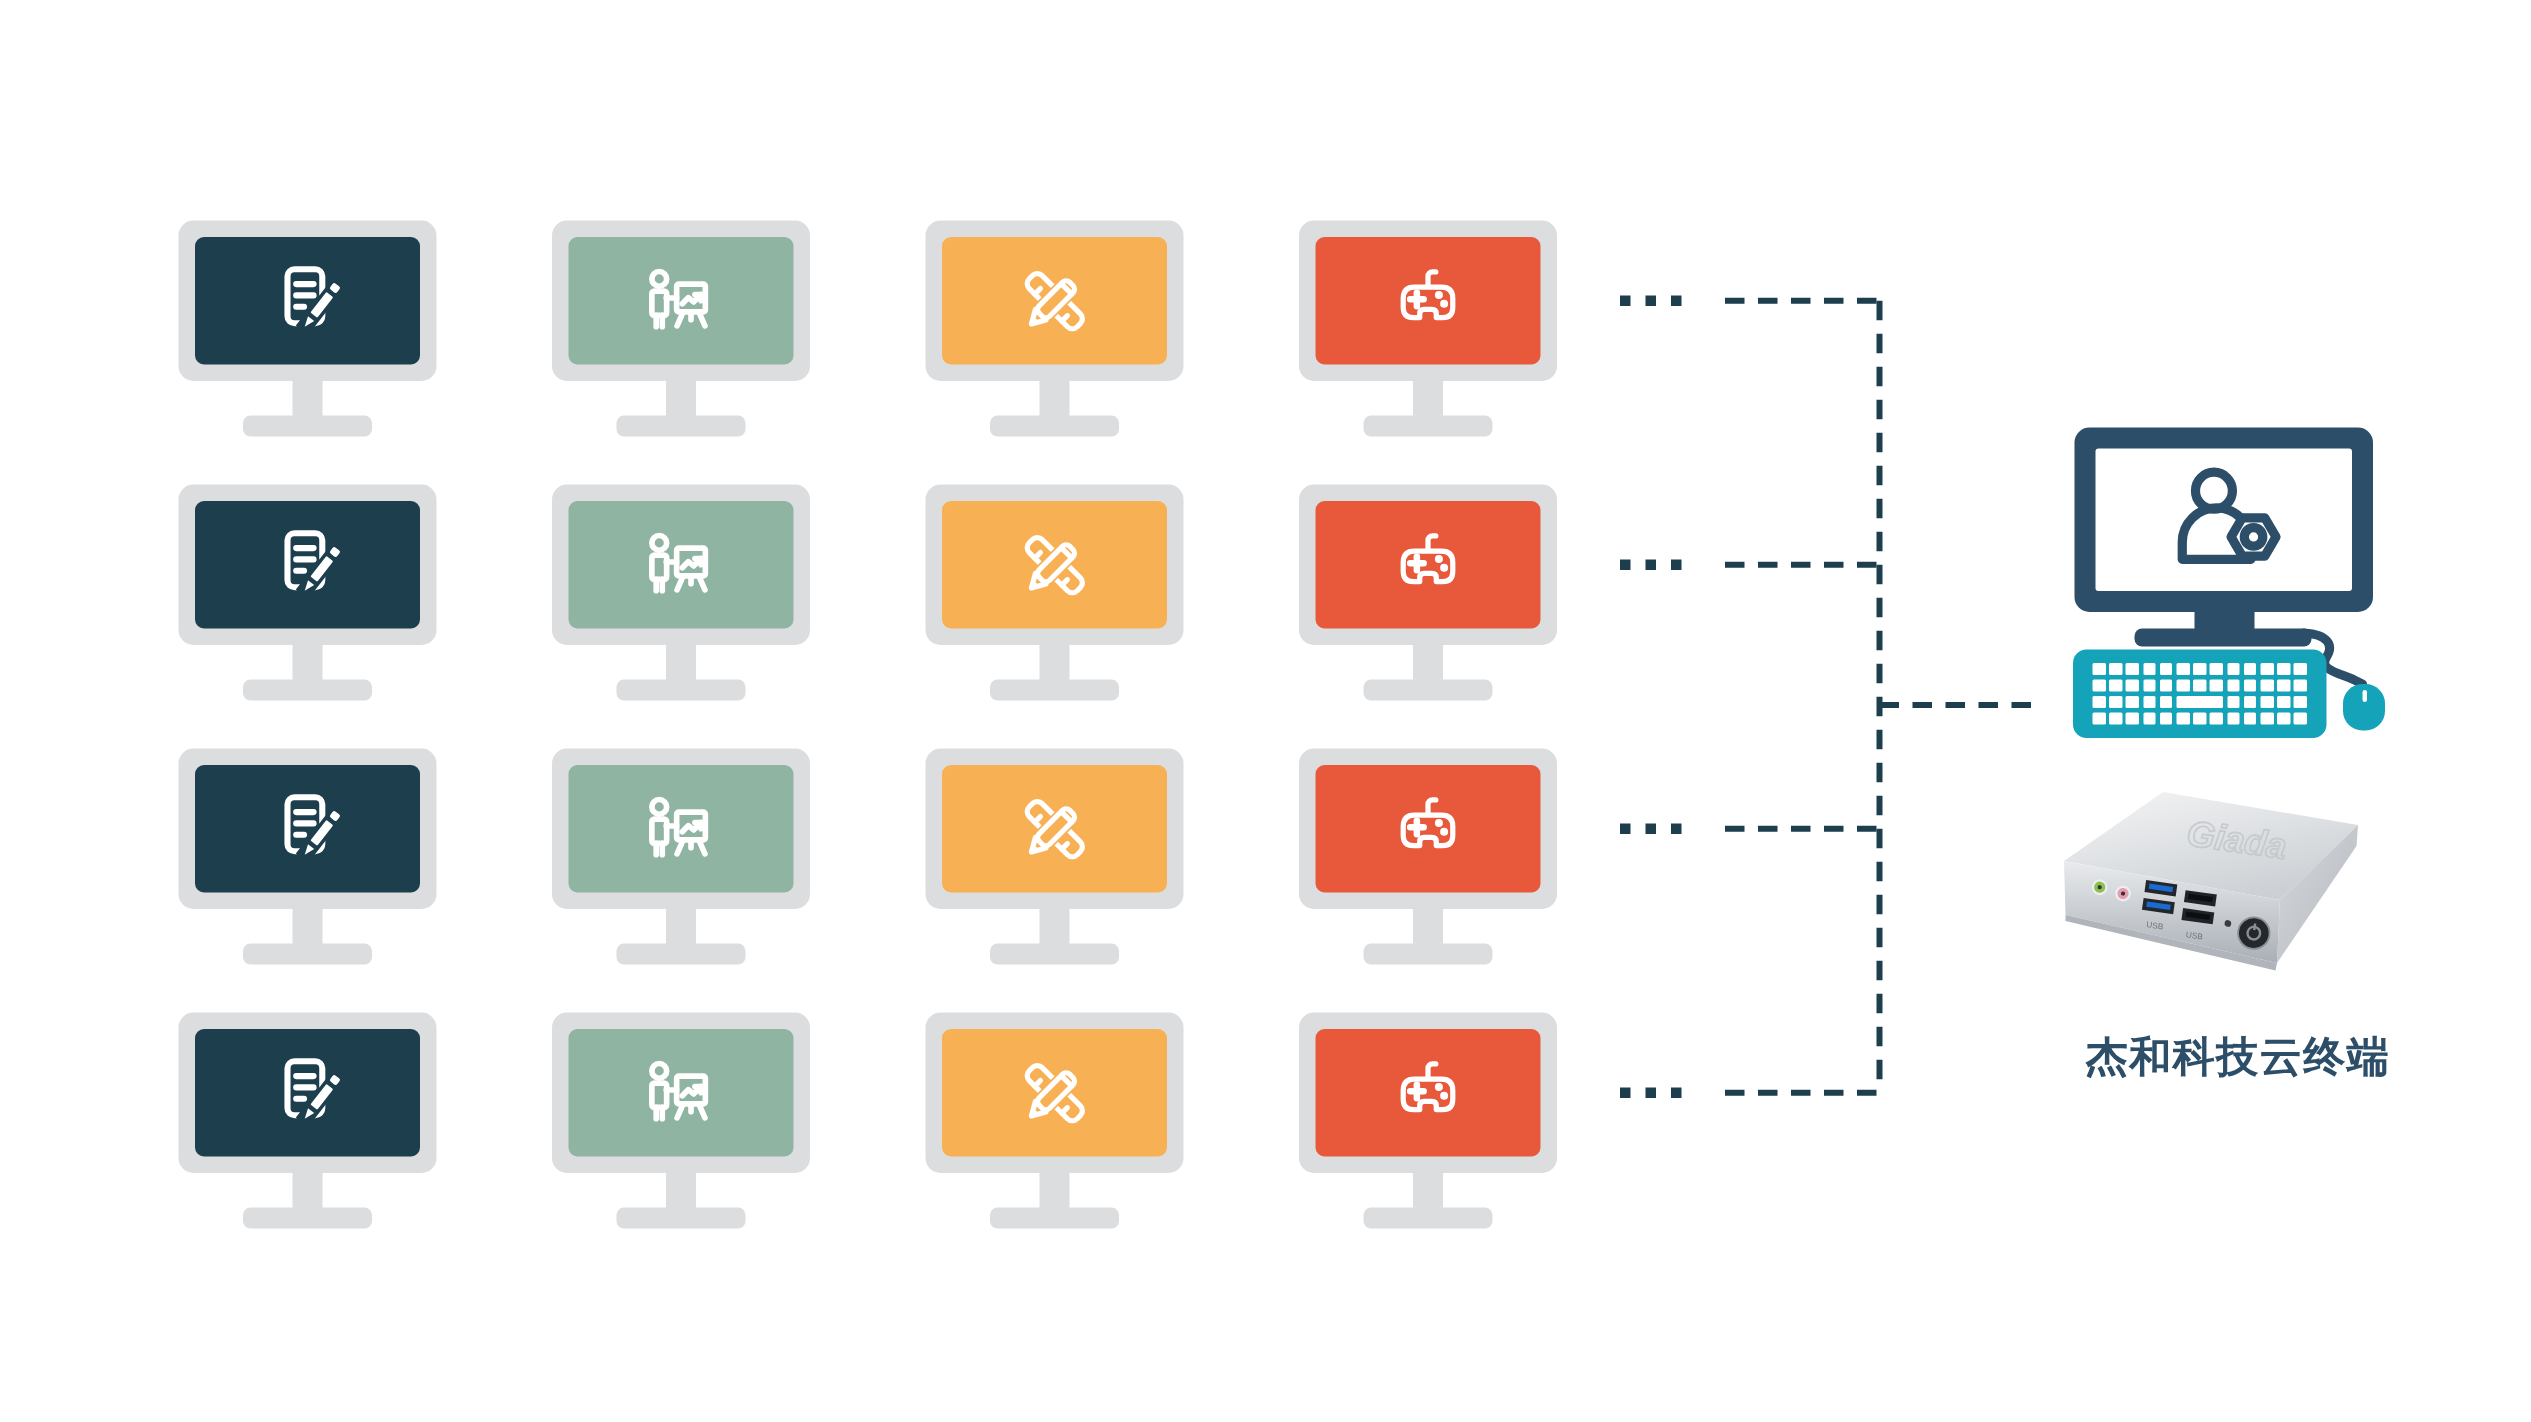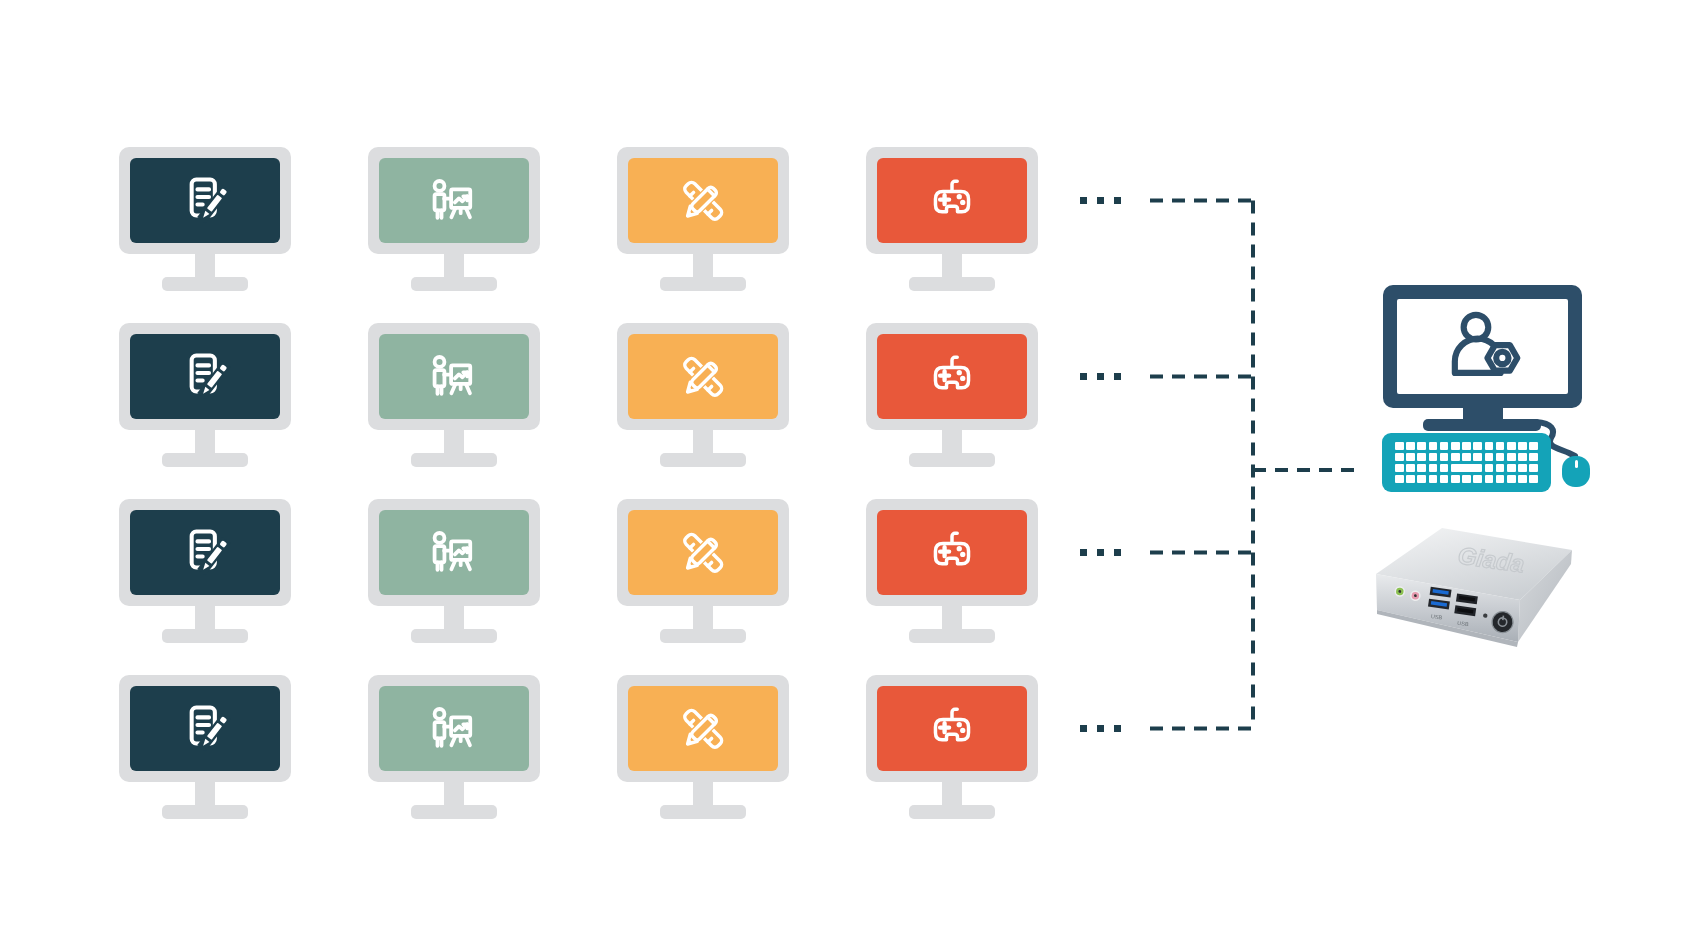--- a/index.html
+++ b/index.html
@@ -498,13 +498,14 @@
     </g>
     <text x="70" y="88" font-size="5.5" fill="#6d7378" text-anchor="middle">USB</text>
     <text x="97" y="91" font-size="5.5" fill="#6d7378" text-anchor="middle">USB</text>
     <circle cx="118" cy="78" r="2.2" fill="#3a3d40"></circle>
     <circle cx="136" cy="82" r="10.5" fill="#24272b" stroke="#888f95" stroke-width="1.2"></circle>
     <circle cx="136" cy="82" r="4.2" fill="none" stroke="#8a9096" stroke-width="1.6"></circle>
     <line x1="136" y1="75.5" x2="136" y2="80" stroke="#8a9096" stroke-width="1.6"></line>
   </g>
 </svg></div>
 
+  <div class="host-label" id="hostLabel" style="color: rgb(45, 78, 105);">杰和科技云终端</div>
 </div>
 
 </body></html>

